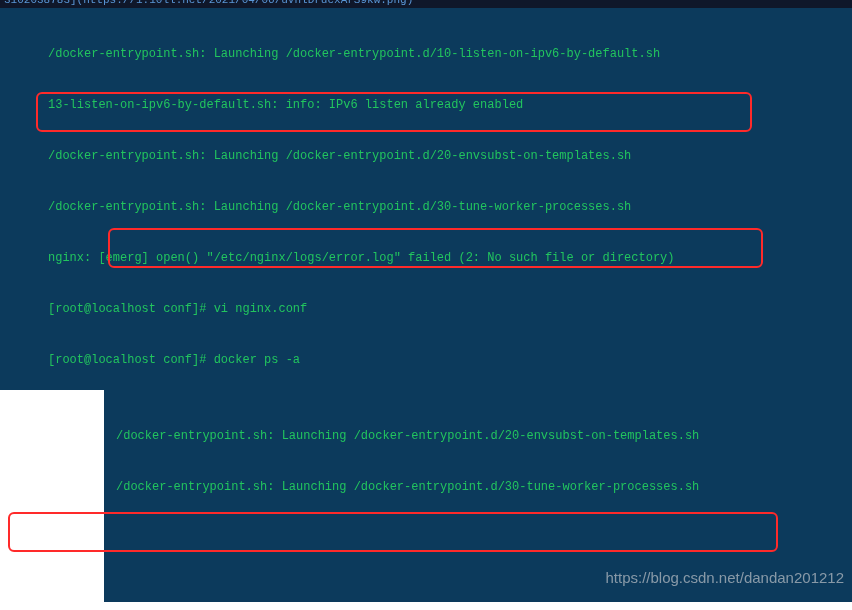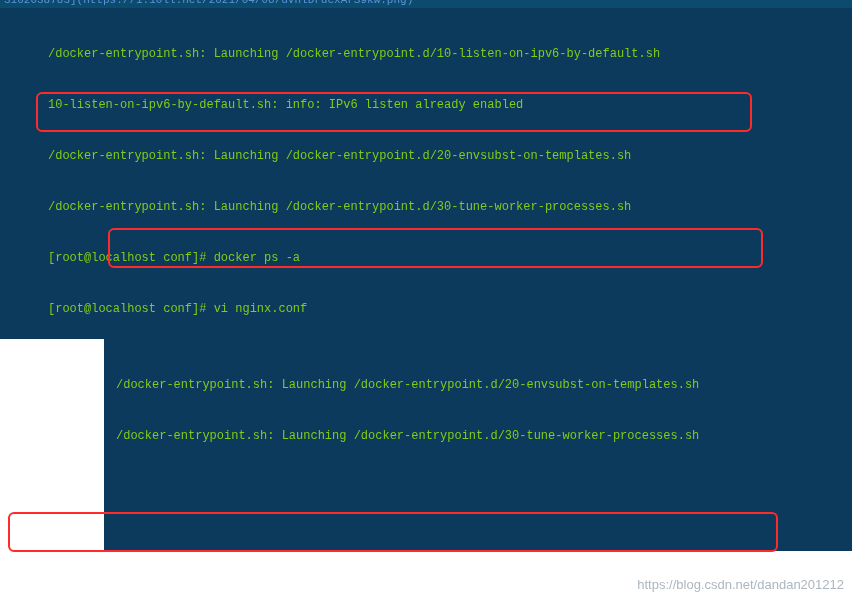--- a/index.html
+++ b/index.html
@@ -7,67 +7,68 @@
       font-family: Consolas, Monaco, 'Courier New', monospace;
       font-size: 12px;
       background: #fff;
       width: 852px;
       height: 610px;
       overflow: hidden;
       position: relative;
     }
     .url-remnant {
       color: #5a96d6;
-      background: #0c4a6e;
+      background: #0f172a;
       padding: 0 4px;
       font-size: 11px;
       height: 8px;
       overflow: hidden;
       line-height: 0;
     }
     .terminal {
       background: #0c3a5c;
-      color: #84cc16;
+      color: #22c55e;
       padding: 4px 0;
       line-height: 17px;
       white-space: pre;
       overflow: hidden;
     }
     .term1 { padding-left: 48px; }
     .term2 { margin-left: 104px; width: 748px; padding-left: 12px; }
     .line { display: block; min-height: 17px; }
     .highlight-box {
       position: absolute;
       border: 2px solid #ff2a2a;
       border-radius: 6px;
       pointer-events: none;
     }
     .watermark {
       position: absolute;
       right: 8px;
-      bottom: 18px;
+      bottom: 24px;
       color: #9eaab5;
-      font-size: 13px;
+      font-size: 15px;
       font-family: Arial, sans-serif;
       opacity: 0.85;
       pointer-events: none;
     }
   </style>
 </head>
 <body>
 
 <div class="url-remnant">3102038783](https://1.10ll.net/2021/04/06/uvnlDruexArS9kw.png)</div>
 
 <div class="terminal term1">
   <span class="line">/docker-entrypoint.sh: Launching /docker-entrypoint.d/10-listen-on-ipv6-by-default.sh</span>
-  <span class="line">10-listen-on-ipv6-by-default.sh: info: IPv6 listen already enabled</span>
+  <span class="line">13-listen-on-ipv6-by-default.sh: info: IPv6 listen already enabled</span>
   <span class="line">/docker-entrypoint.sh: Launching /docker-entrypoint.d/20-envsubst-on-templates.sh</span>
   <span class="line">/docker-entrypoint.sh: Launching /docker-entrypoint.d/30-tune-worker-processes.sh</span>
+  <span class="line">nginx: [emerg] open() "/etc/nginx/logs/error.log" failed (2: No such file or directory)</span>
+  <span class="line">[root@localhost conf]# vi nginx.conf</span>
   <span class="line">[root@localhost conf]# docker ps -a</span>
-  <span class="line">[root@localhost conf]# vi nginx.conf</span>
 </div>
 
 <div class="terminal term2">
   <span class="line">/docker-entrypoint.sh: Launching /docker-entrypoint.d/20-envsubst-on-templates.sh</span>
   <span class="line">/docker-entrypoint.sh: Launching /docker-entrypoint.d/30-tune-worker-processes.sh</span>
   
   
   
   
   

